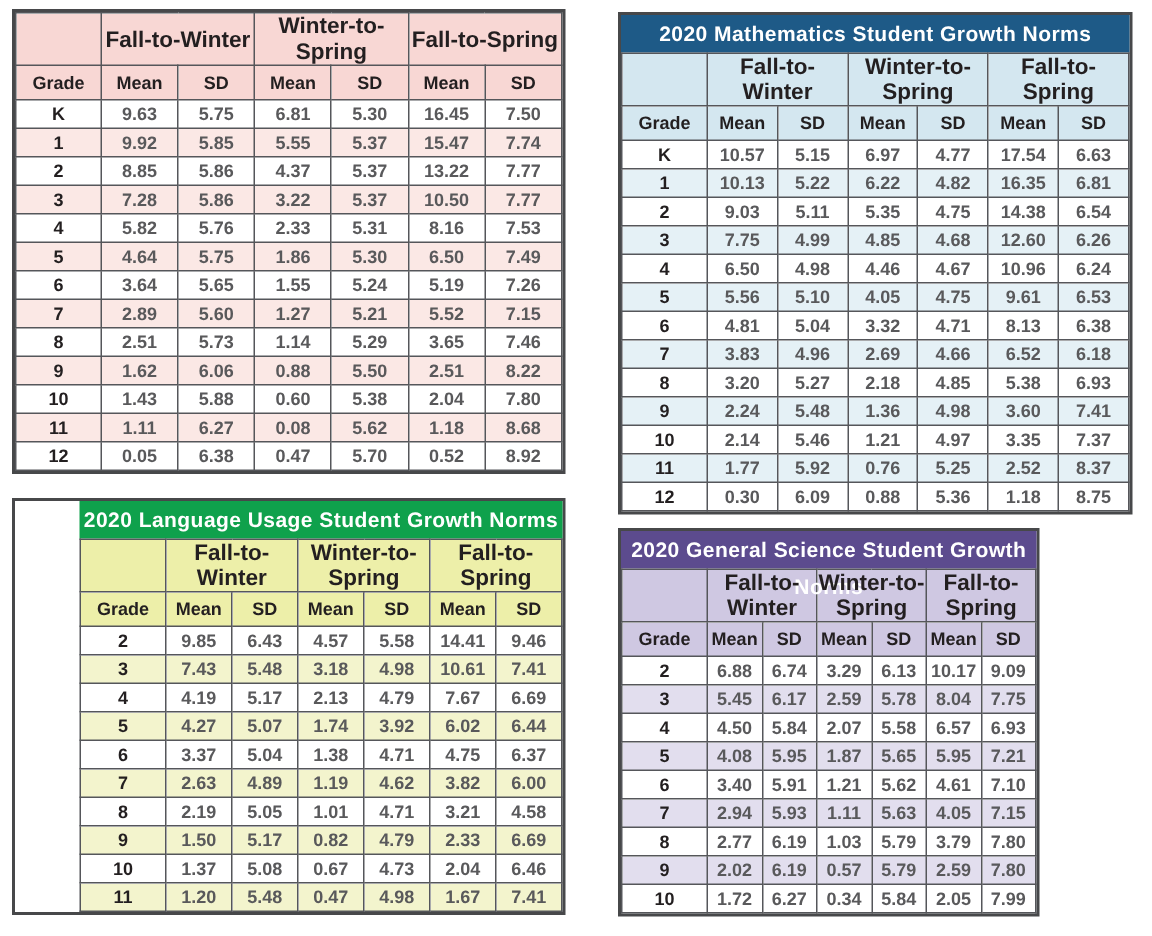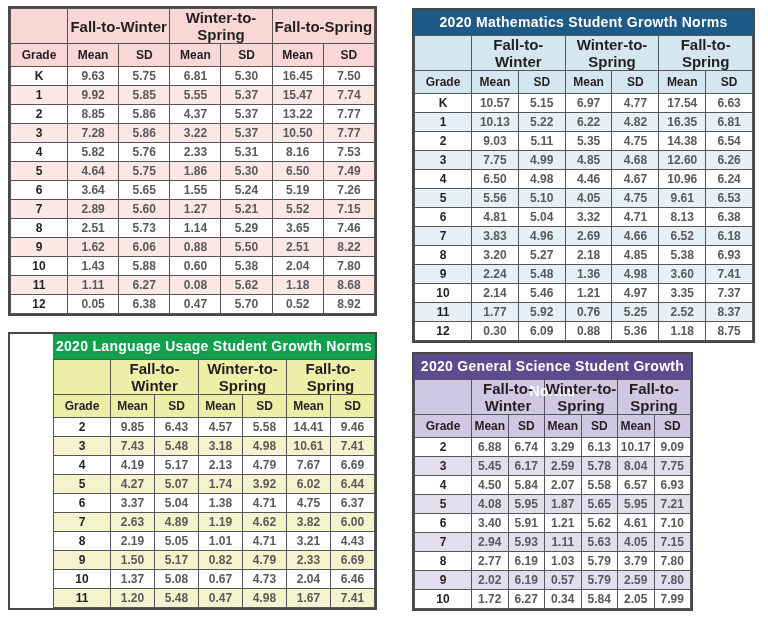--- a/index.html
+++ b/index.html
@@ -393,21 +393,21 @@
             <td class="value">3.82</td>
             <td class="value">6.00</td>
           </tr>
           <tr>
             <td class="grade">8</td>
             <td class="value">2.19</td>
             <td class="value">5.05</td>
             <td class="value">1.01</td>
             <td class="value">4.71</td>
             <td class="value">3.21</td>
-            <td class="value">4.43</td>
+            <td class="value">4.58</td>
           </tr>
           <tr class="stripe">
             <td class="grade">9</td>
             <td class="value">1.50</td>
             <td class="value">5.17</td>
             <td class="value">0.82</td>
             <td class="value">4.79</td>
             <td class="value">2.33</td>
             <td class="value">6.69</td>
           </tr>

